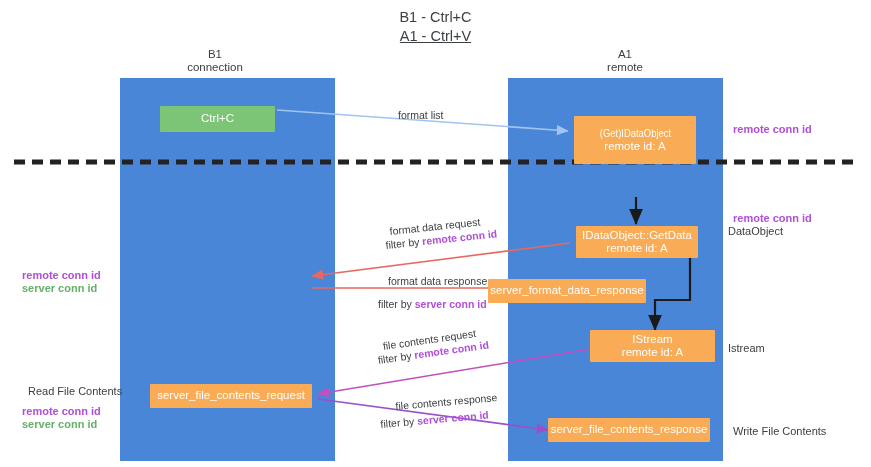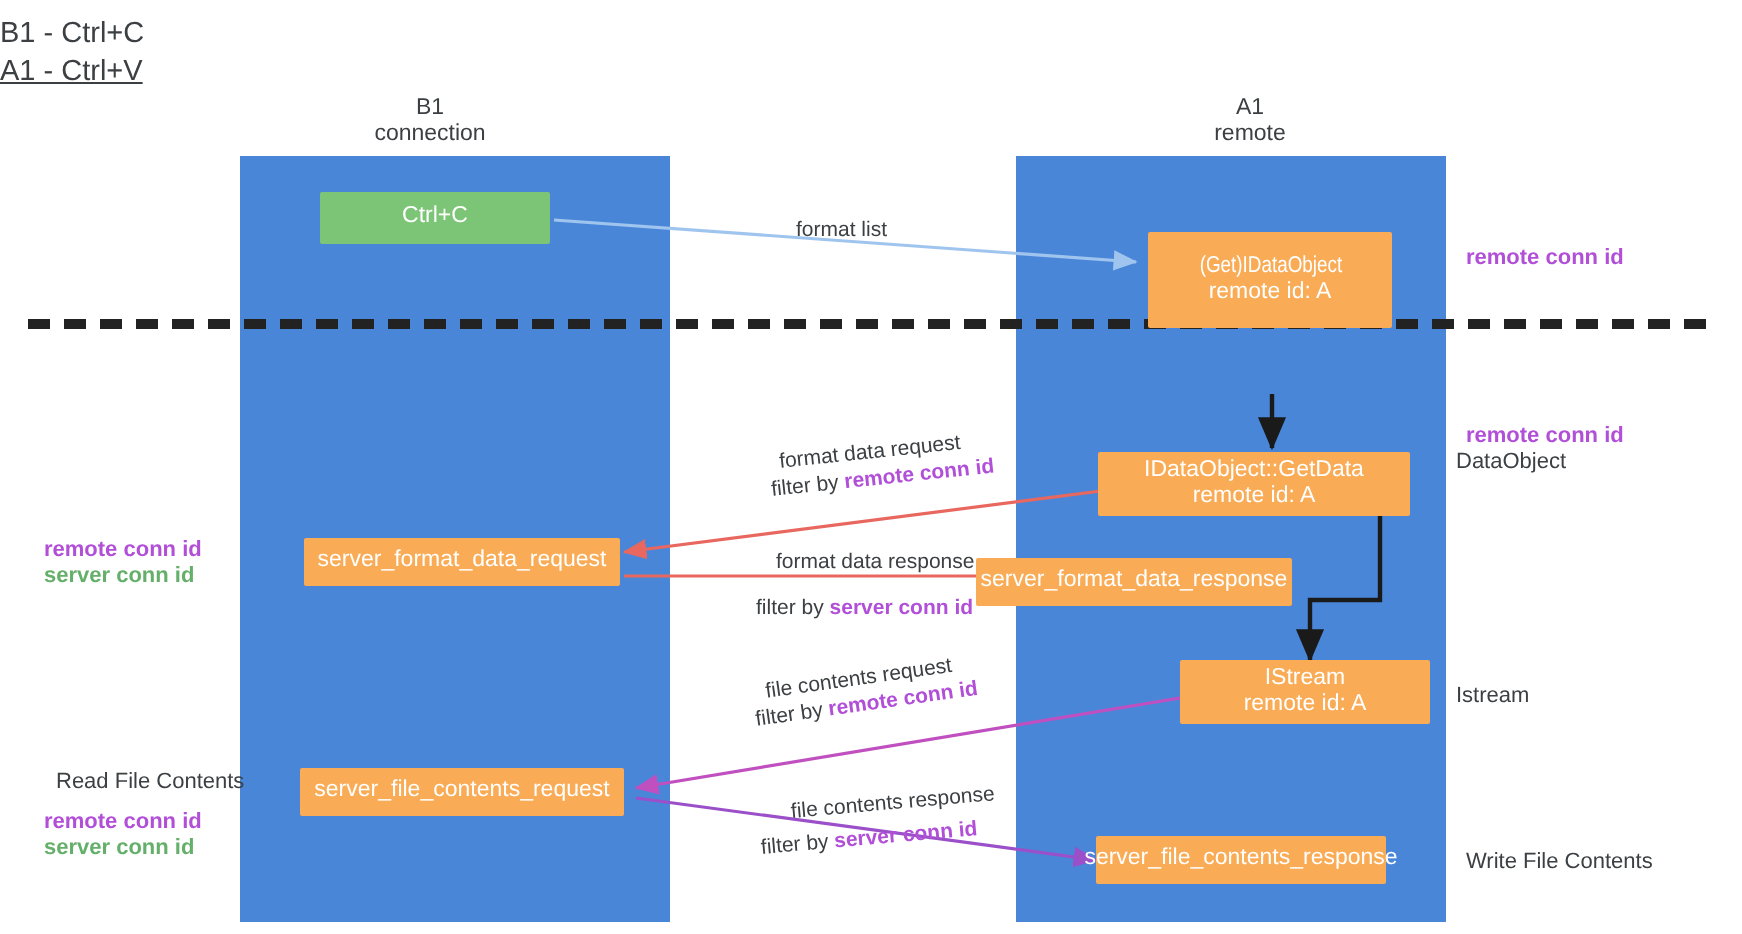--- a/index.html
+++ b/index.html
@@ -34,40 +34,40 @@
     position: absolute;
     text-align: center;
     font-size: 11.5px;
     line-height: 13px;
     color: #3c4043;
   }
   .title {
     position: absolute;
     left: 0;
     width: 871px;
-    text-align: left;
+    text-align: center;
     font-size: 14.5px;
     line-height: 19px;
     color: #3c4043;
   }
   .box {
     position: absolute;
     box-sizing: border-box;
     display: flex;
     flex-direction: column;
     align-items: center;
     justify-content: center;
     color: #ffffff;
     font-size: 11.5px;
     line-height: 13.5px;
     text-align: center;
     border-radius: 1px;
     white-space: nowrap;
   }
-  .box.green { background: #7cc576; }
+  .box.green { background: #7cc576; margin-top: 10px; }
   .box.orange { background: #f9ab55; }
   .box .l2 { font-weight: 400; }
   .squish { display: inline-block; transform: scaleX(0.82); transform-origin: center; }
 
   .edge-label {
     position: absolute;
     font-size: 10.5px;
     line-height: 13px;
     color: #3c4043;
     white-space: nowrap;
@@ -145,43 +145,40 @@
   <div class="box green" style="left:160px; top:96px; width:115px; height:26px;">
     <span>Ctrl+C</span>
   </div>
 
   <div class="box orange" style="left:574px; top:116px; width:122px; height:48px;">
     <span class="squish">(Get)IDataObject</span>
     <span class="l2">remote id: A</span>
   </div>
 
 
-  <div class="box orange" style="left:549px; top:226px; width:156px; height:32px;">
+  <div class="box orange" style="left:576px; top:226px; width:122px; height:32px;">
     <span>IDataObject::GetData</span>
     <span class="l2">remote id: A</span>
   </div>
 
-  <div class="box orange" style="left:152px; top:269px; width:158px; height:24px;">
-    <span>server_format_data_request</span>
-  </div>
 
   <div class="box orange" style="left:488px; top:279px; width:158px; height:24px;">
     <span>server_format_data_response</span>
   </div>
 
   <div class="box orange" style="left:590px; top:330px; width:125px; height:32px;">
     <span>IStream</span>
     <span class="l2">remote id: A</span>
   </div>
 
   <div class="box orange" style="left:150px; top:384px; width:162px; height:24px;">
     <span>server_file_contents_request</span>
   </div>
 
-  <div class="box orange" style="left:548px; top:418px; width:145px; height:24px;">
+  <div class="box orange" style="left:548px; top:418px; width:162px; height:24px;">
     <span>server_file_contents_response</span>
   </div>
 
   <div class="edge-label" style="left:398px; top:109px;">format list</div>
 
   <div class="edge-label rot" style="left:389px; top:225px; transform: rotate(-6deg);">format data request</div>
   <div class="edge-label rot" style="left:385px; top:239px; transform: rotate(-6deg);">
     <span>filter by </span><span class="kw-remote">remote conn id</span>
   </div>
 

